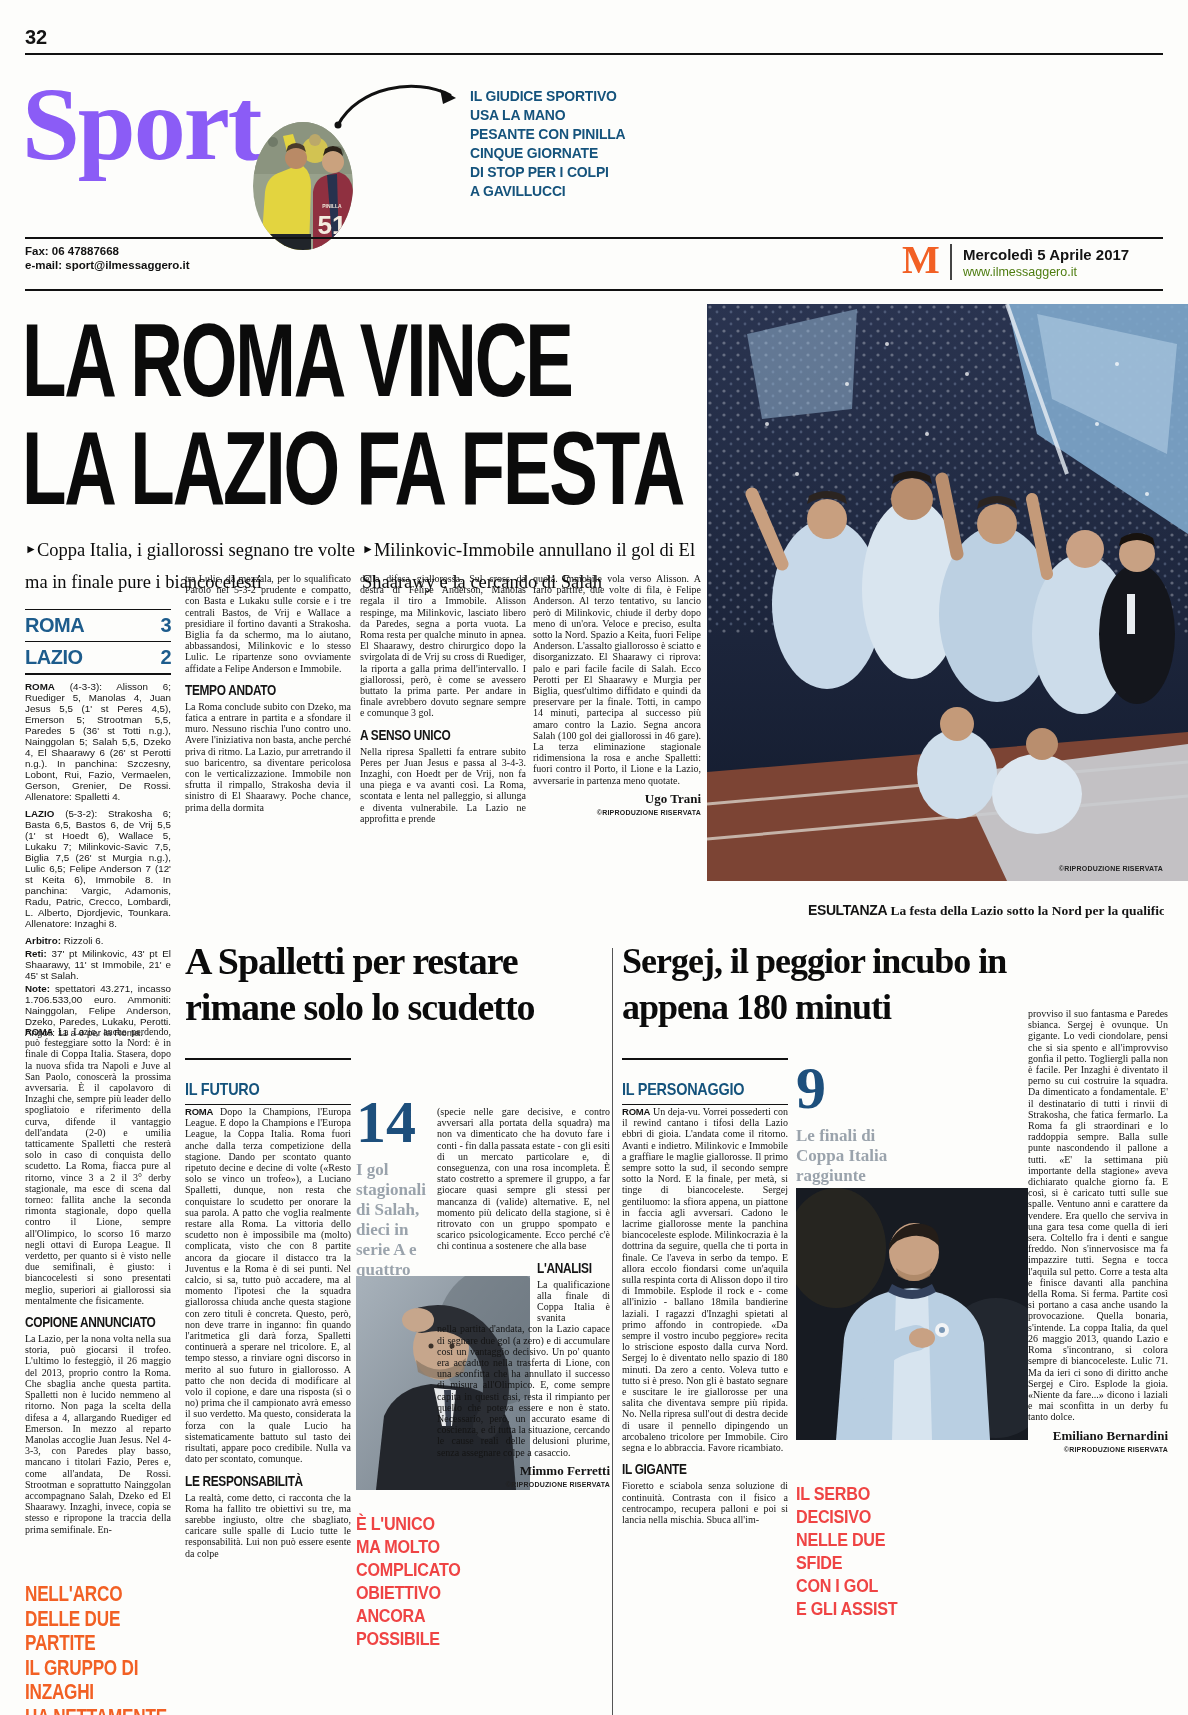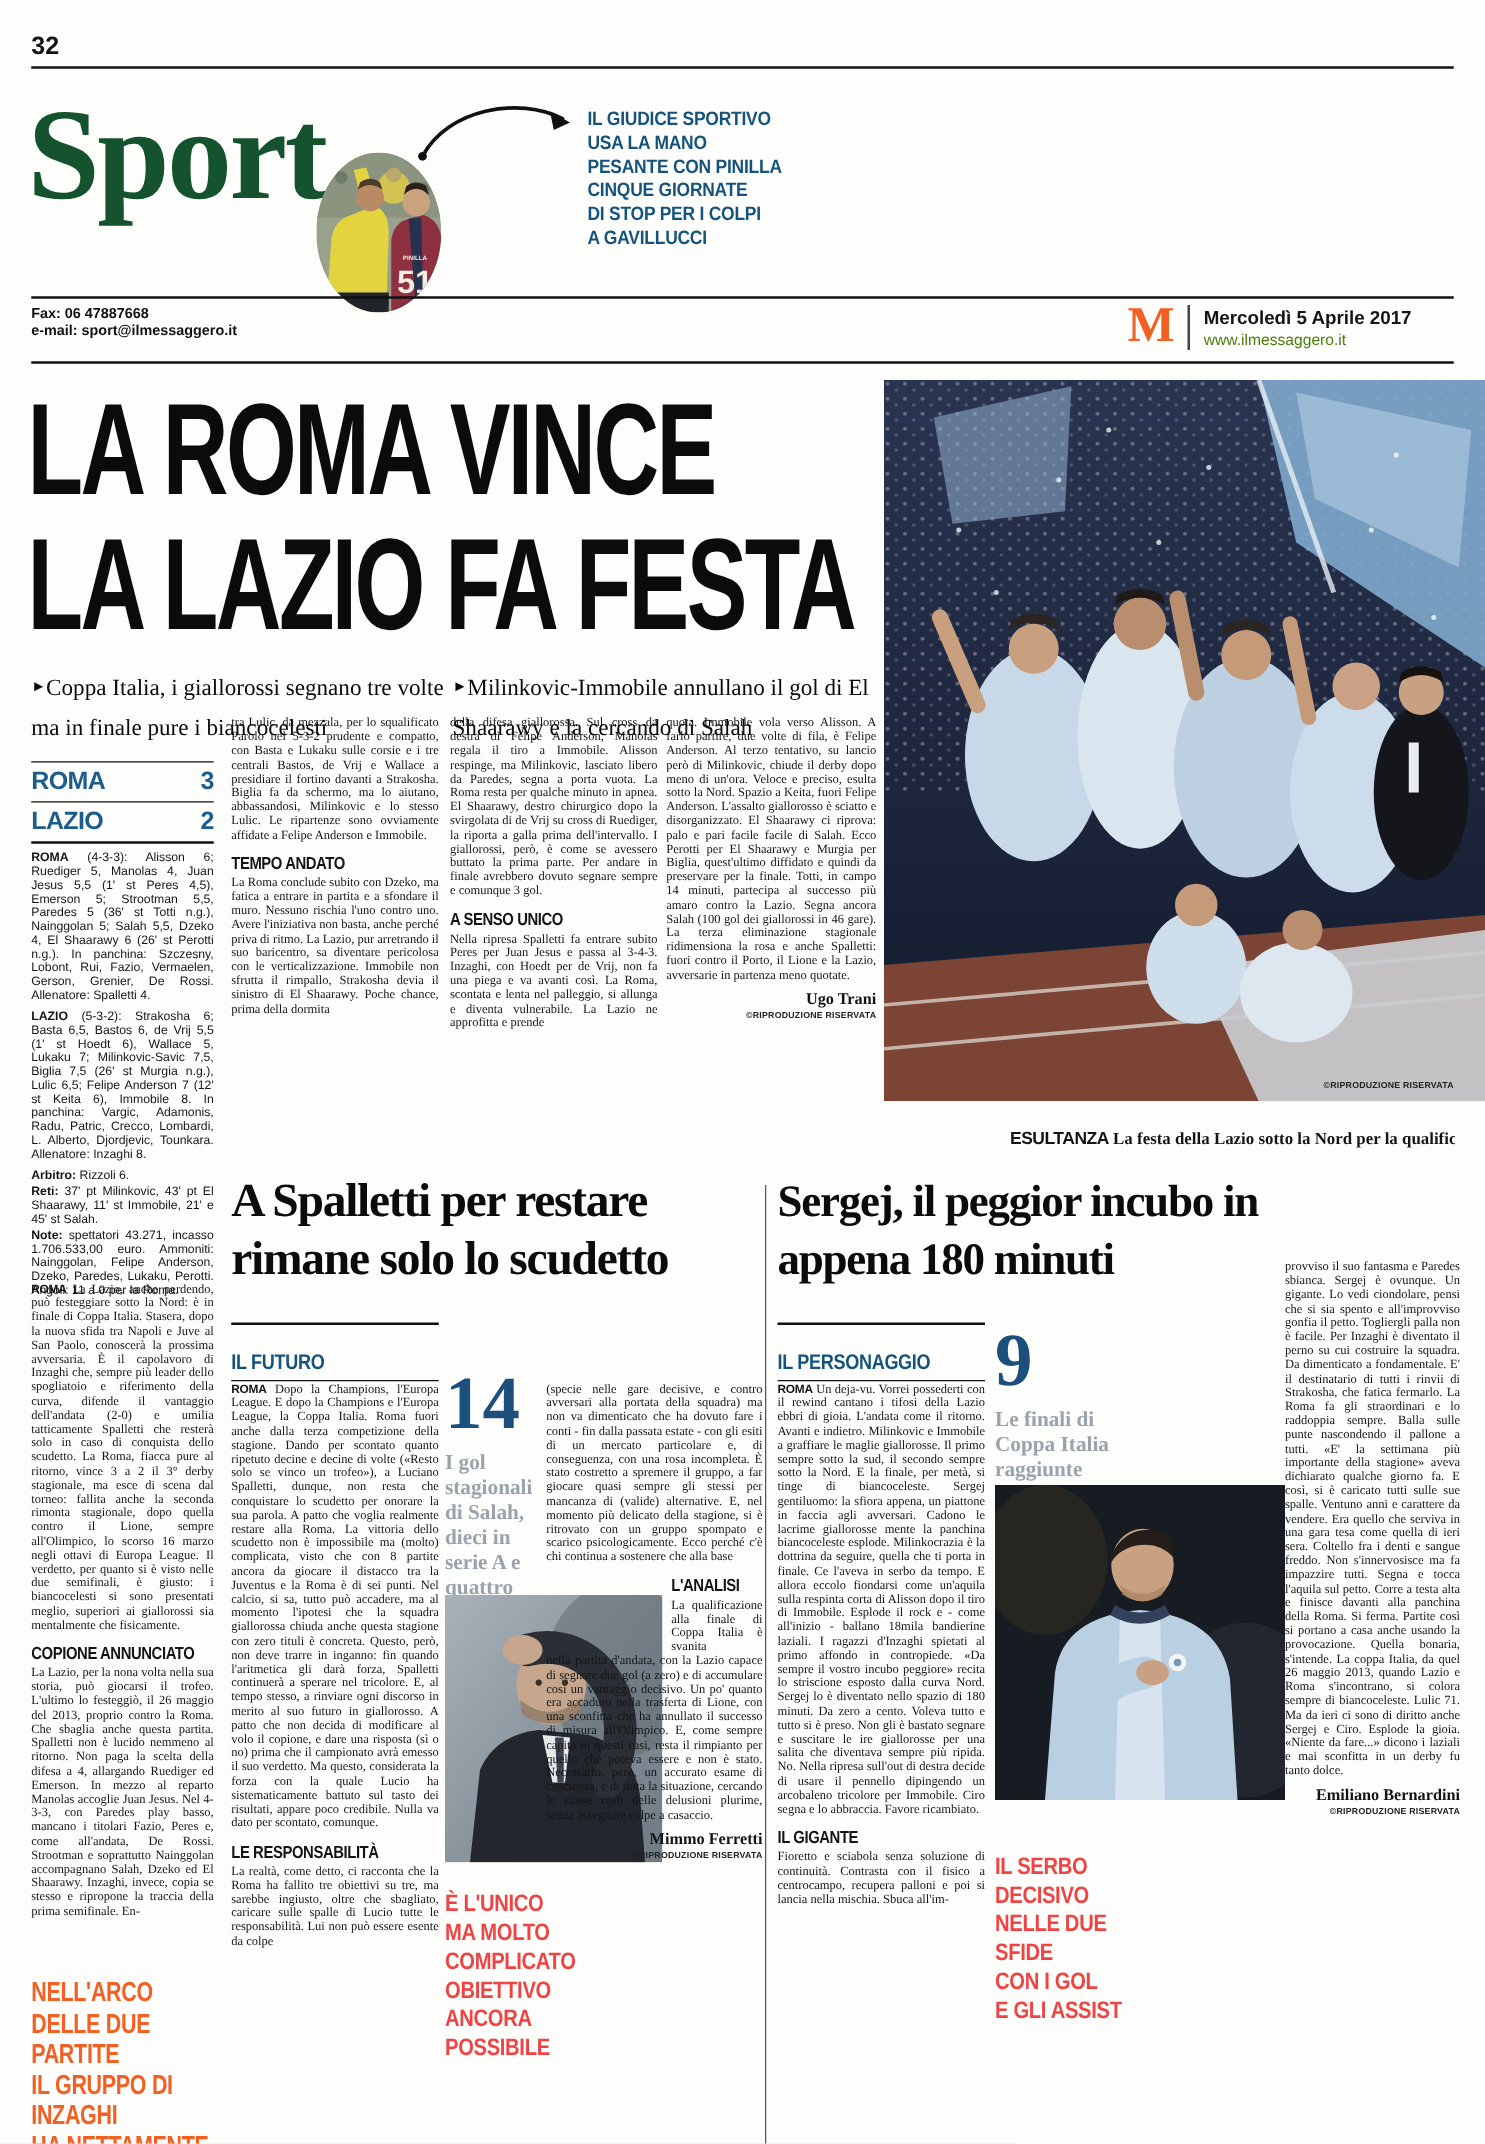--- a/index.html
+++ b/index.html
@@ -6,21 +6,21 @@
   #page{position:relative;width:1188px;height:1715px;background:#fdfdfb;margin:0 auto;overflow:hidden;
         font-family:"Liberation Serif",serif;color:#141414;}
   .abs{position:absolute;margin-top:20px;}
   .cx{display:inline-block;transform:scaleX(.85);transform-origin:0 50%;white-space:inherit;}
   .cx70{display:inline-block;transform:scaleX(.70);transform-origin:0 0;}
   .cx78{display:inline-block;transform:scaleX(.78);transform-origin:0 0;}
   .lines{white-space:pre-line;}
   .rule{background:#111;}
   
   .pageno{font:bold 20px "Liberation Sans",sans-serif;}
-  .sport{font:bold 104px "Liberation Serif",serif;color:#14532d;letter-spacing:-2px;line-height:1;}
+  .sport{font:bold 104px "Liberation Serif",serif;color:#8b5cf6;letter-spacing:-2px;line-height:1;}
   .teaser{font:bold 15.5px/19px "Liberation Sans",sans-serif;color:#15537c;letter-spacing:-.2px;}
   .contact{font:bold 11.5px/14px "Liberation Sans",sans-serif;color:#111;}
   .mlogo{font:bold 40px "Liberation Serif",serif;color:#f26024;line-height:1;}
   .issuedate{font:bold 15px "Liberation Sans",sans-serif;}
   .website{font:12.5px "Liberation Sans",sans-serif;color:#4d7c0f;}
   
   .mainhead{font:bold 104px/108px "Liberation Sans",sans-serif;letter-spacing:-3px;color:#0b0b0b;white-space:nowrap;}
   .deck{font:18.5px/32px "Liberation Serif",serif;color:#0b0b0b;}
   .deck .blt{font-size:12px;vertical-align:3px;}
   

